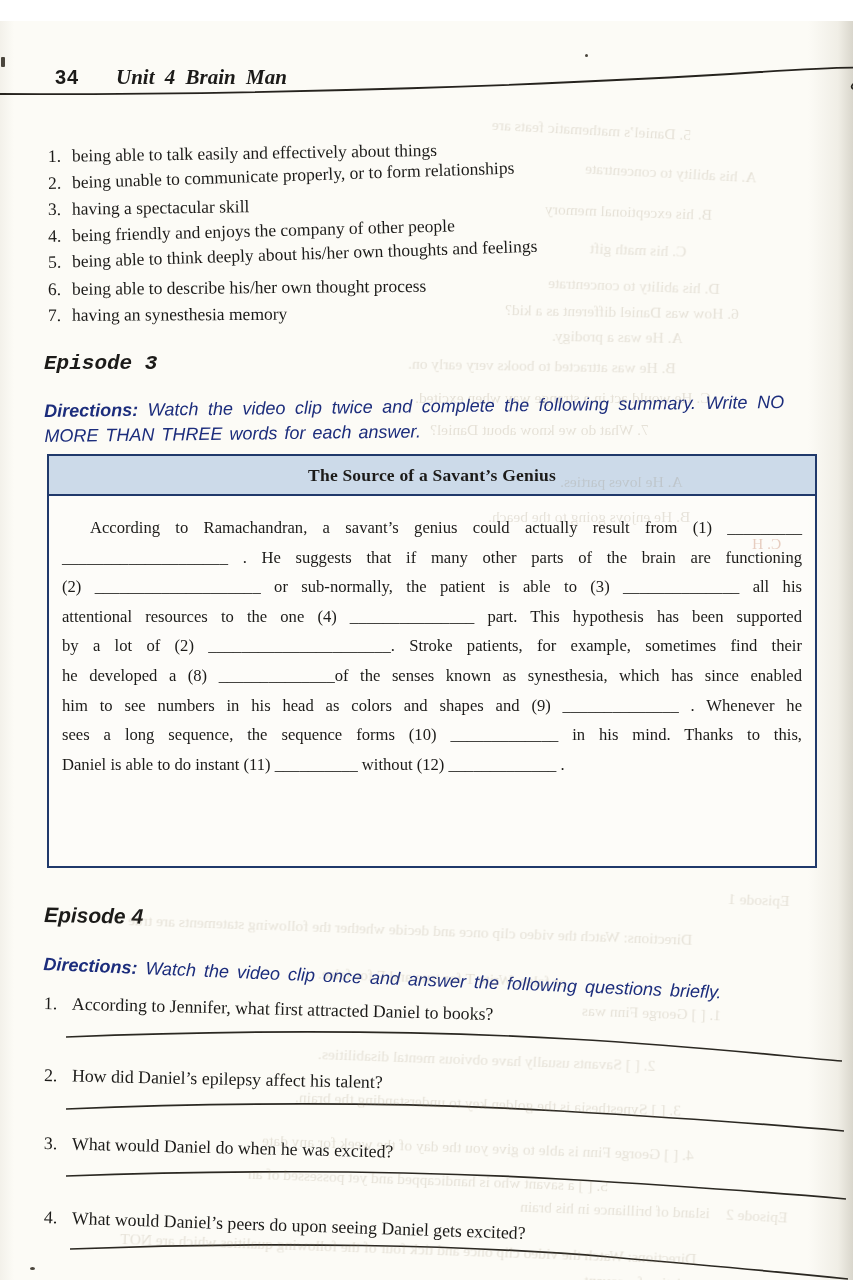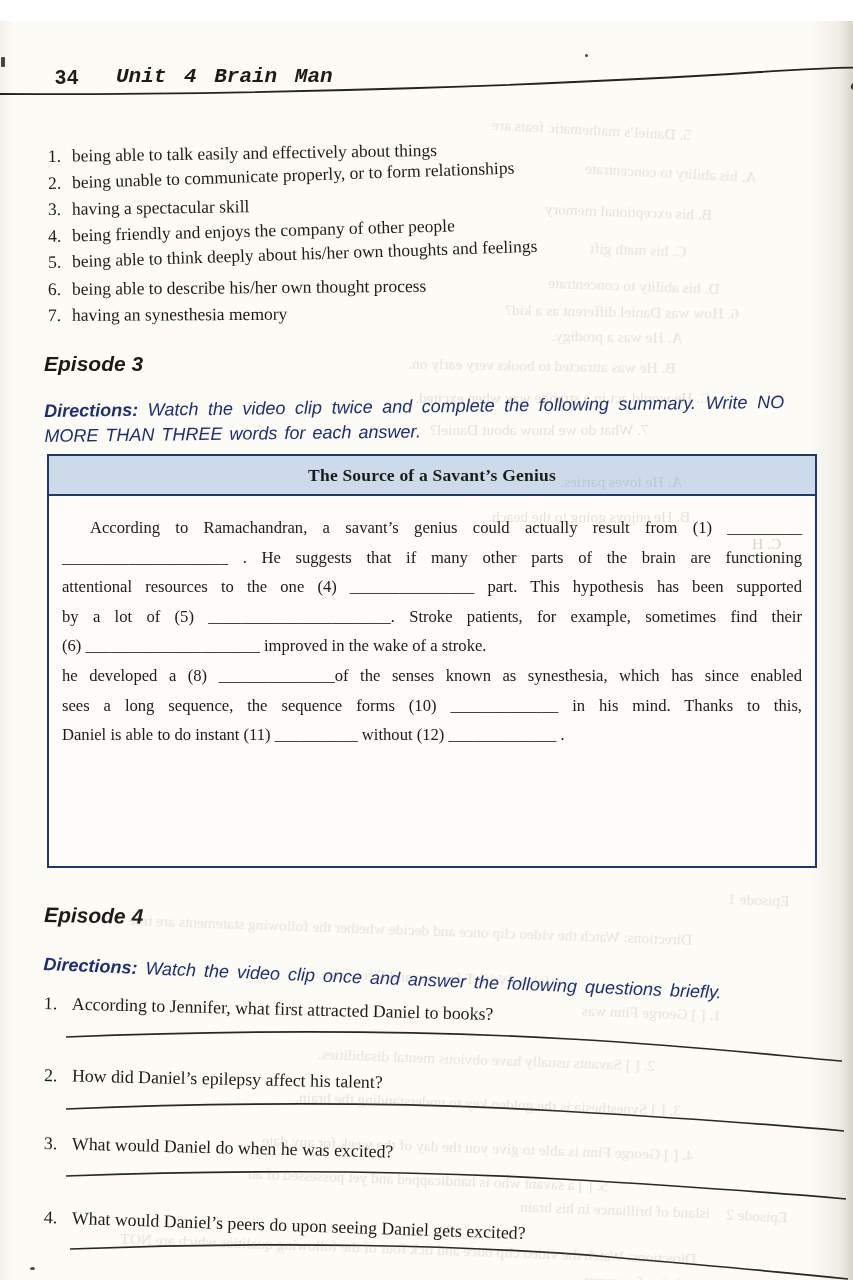--- a/index.html
+++ b/index.html
@@ -13,34 +13,34 @@
     color:#1c1b19;
     margin-top:21px;
   }
   
   .pagenum{
     position:absolute;left:55px;top:45px;
     font-family:"Liberation Sans", sans-serif;font-weight:bold;font-size:20px;letter-spacing:1px;
   }
   .unit-title{
     position:absolute;left:116px;top:44px;
-    font-family:Liberation Mono, monospace;font-weight:bold;font-style:italic;font-size:21px;
+    font-family:Liberation Serif, serif;font-weight:bold;font-style:italic;font-size:21px;
     word-spacing:5px;
   }
   
   .vocab{position:absolute;left:48px;top:122px;width:760px;}
   .vocab-row{display:flex;font-size:17.5px;line-height:26.5px;transform-origin:0 50%;}
   .vocab-num{width:24px;flex:0 0 24px;}
   
   .ep-heading{
     position:absolute;left:44px;
     font-family:"Liberation Sans", sans-serif;font-weight:bold;font-style:italic;font-size:21px;
     transform-origin:0 50%;
   }
-  #ep3-heading{top:331px;}
+  #ep3-heading{top:331px;font-family:Liberation Mono, monospace;}
   #ep4-heading{top:882px;transform:rotate(1deg);}
   
   .directions{
     position:absolute;left:44px;
     font-family:"Liberation Sans", sans-serif;font-style:italic;font-size:18px;
     color:#1c2d7c;transform-origin:0 0;line-height:25px;
   }
   .directions .dlabel{font-weight:bold;}
   #ep3-directions{top:378px;width:740px;text-align:justify;word-spacing:2px;transform:rotate(-0.7deg);}
   #ep4-directions{top:931px;width:760px;word-spacing:3px;transform:rotate(2.4deg);}
@@ -127,24 +127,25 @@
   <div class="directions" id="ep3-directions">
     <span class="dlabel">Directions:</span>
     <span>Watch the video clip twice and complete the following summary. Write NO MORE THAN THREE words for each answer.</span>
   </div>
 
   <div class="summary-box">
     <div class="box-title">The Source of a Savant’s Genius</div>
     <div class="box-body" id="summary-lines">
         <div class="box-line fill indent">According to Ramachandran, a savant’s genius could actually result from (1) _________</div>
         <div class="box-line fill">____________________ . He suggests that if many other parts of the brain are functioning</div>
+        <div class="box-line fill">(2) ____________________ or sub-normally, the patient is able to (3) ______________ all his</div>
         <div class="box-line fill">attentional resources to the one (4) _______________ part. This hypothesis has been supported</div>
-        <div class="box-line fill">by a lot of (5) ______________________. Stroke patients, for example, sometimes find their</div>
-        <div class="box-line">(6) _____________________ improved in the wake of a stroke.</div>
+        <div class="box-line fill">by a lot of (2) ______________________. Stroke patients, for example, sometimes find their</div>
         <div class="box-line fill">he developed a (8) ______________of the senses known as synesthesia, which has since enabled</div>
+        <div class="box-line fill">him to see numbers in his head as colors and shapes and (9) ______________ . Whenever he</div>
         <div class="box-line fill">sees a long sequence, the sequence forms (10) _____________ in his mind. Thanks to this,</div>
         <div class="box-line">Daniel is able to do instant (11) __________ without (12) _____________ .</div>
       </div>
   </div>
 
   <div class="ep-heading" id="ep4-heading">Episode 4</div>
   <div class="directions" id="ep4-directions">
     <span class="dlabel">Directions:</span>
     <span>Watch the video clip once and answer the following questions briefly.</span>
   </div>

